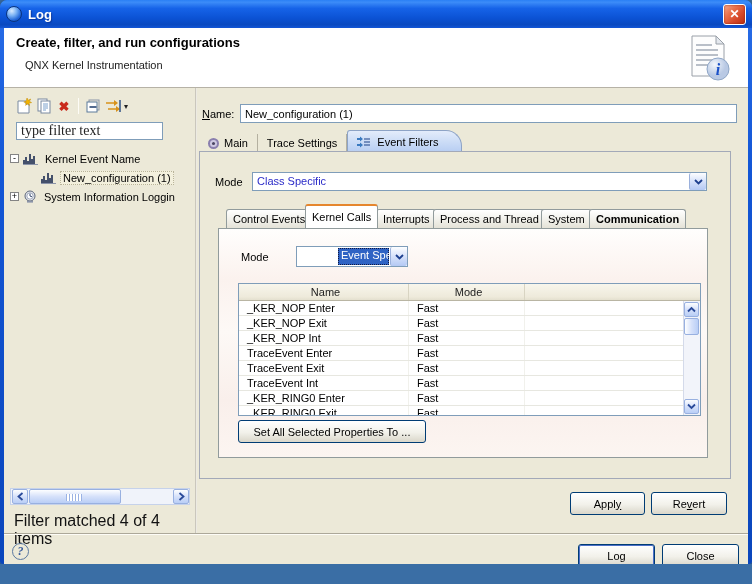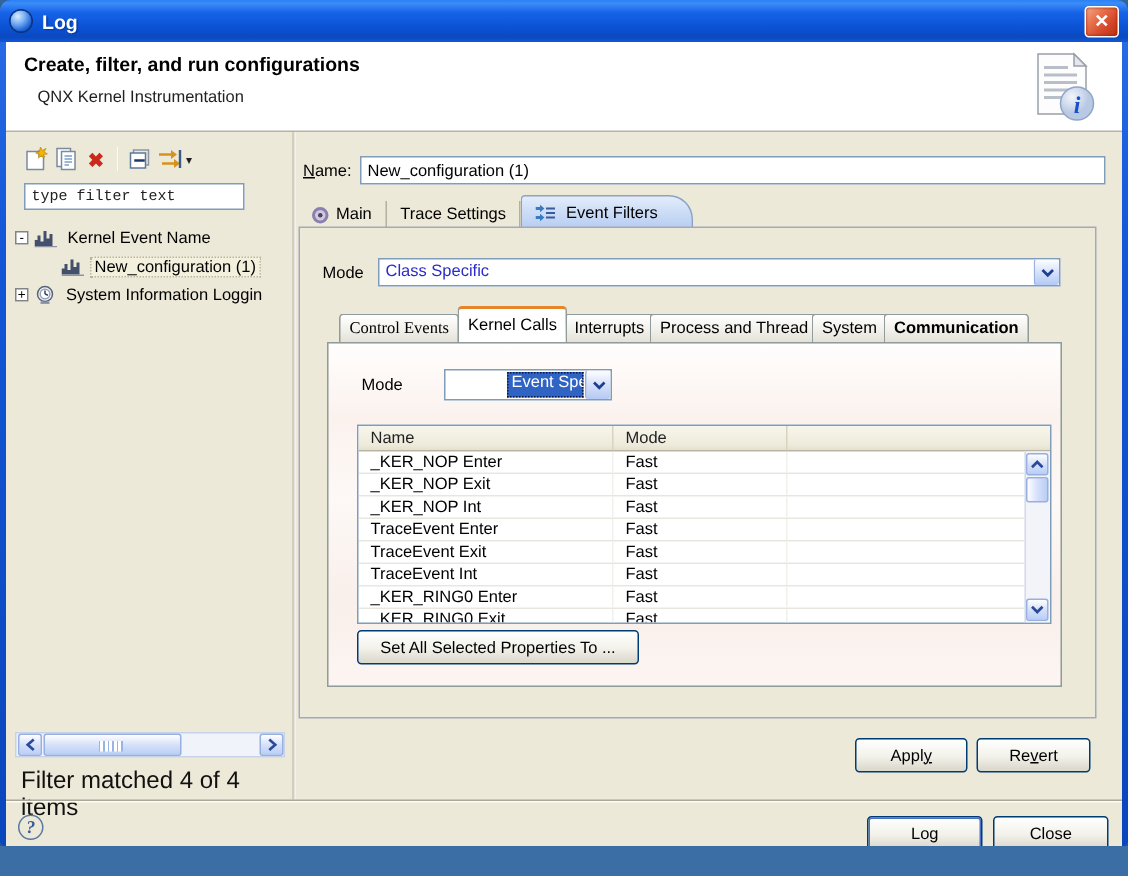--- a/index.html
+++ b/index.html
@@ -30,21 +30,21 @@
   .h-icon { position:absolute; right:14px; top:5px; }
 
   
   .left-panel { position:absolute; left:4px; top:60px; width:187px; height:445px; }
   .toolbar { position:absolute; left:6px; top:8px; height:20px; display:flex; align-items:center; }
   .tool { width:20px; height:18px; display:flex; align-items:center; justify-content:center; cursor:pointer; }
   .tool-sep { width:1px; height:16px; background:#b9b5a9; border-right:1px solid #fdfcf6; margin:0 4px; }
   .del-x { color:#c92a1c; font-size:13px; font-weight:bold; line-height:13px; }
   .caret { font-size:8px; color:#222; margin-left:1px; cursor:pointer; }
   .filter-input { position:absolute; left:8px; top:34px; width:147px; height:18px; border:1px solid #7f9db9;
-    background:#fff; font-family:Liberation Mono, monospace; font-size:10px; padding:1px 4px; color:#222; }
+    background:#fff; font-family:Liberation Serif, serif; font-size:14px; padding:1px 4px; color:#222; }
 
   .tree { position:absolute; left:2px; top:61px; width:183px; }
   .tree-row { height:19px; display:flex; align-items:center; cursor:default; }
   .expander { width:9px; height:9px; border:1px solid #848484; background:#fff; font-size:9px; line-height:7px;
     text-align:center; color:#000; margin-right:4px; flex:0 0 auto; cursor:pointer; }
   .exp-spacer { width:13px; flex:0 0 auto; }
   .indent { width:18px; flex:0 0 auto; }
   .tree-ico { margin-right:4px; flex:0 0 auto; display:flex; }
   .tree-label { padding:1px 3px; white-space:nowrap; }
   .tree-row.selected .tree-label { background:#f3f0dd; border:1px dotted #b9b49a; padding:0 2px; }
@@ -99,21 +99,21 @@
     background:linear-gradient(180deg,#fffefd 0%,#fbf2ee 22%,#fdf9f6 45%,#f9efeb 75%,#fcf5f1 100%); z-index:1; }
 
   .mode2-label { position:absolute; left:22px; top:22px; }
   .combo2 { position:absolute; left:77px; top:17px; width:112px; height:21px;padding-left:40px; }
   .combo2 .combo-val { background:#2f63c4; color:#fff; outline:1px dotted #101840; outline-offset:-1px; margin:1px; padding:1px 3px; }
 
   
   .ktable { position:absolute; left:19px; top:54px; width:463px; height:133px; border:1px solid #7f9db9; background:#fff; overflow:hidden; }
   .thead { display:flex; height:17px; background:linear-gradient(180deg,#f8f6ec,#eeeadb 80%,#e4e0cf 100%);
     border-bottom:1px solid #b9b5a3; }
-  .th { padding:2px 4px 8px 8px; border-right:1px solid #d8d4c2; color:#222; cursor:pointer; }
+  .th { padding:2px 4px 8px 8px; border-right:1px solid #d8d4c2; color:#222; cursor:pointer;text-align:center; }
   .th.c1 { width:170px; } .th.c2 { width:116px; } .th.c3 { flex:1; border-right:none; }
   .tbody { position:absolute; left:0; top:17px; right:17px; bottom:0; overflow:hidden; }
   .trow { display:flex; height:15px; border-bottom:1px solid #e7e7e0; cursor:default; }
   .td { padding:1px 4px 0 8px; white-space:nowrap; overflow:hidden; }
   .td.c1 { width:170px; border-right:1px solid #f1f1ec; } .td.c2 { width:116px; border-right:1px solid #f1f1ec; } .td.c3 { flex:1; }
 
   .vscroll { position:absolute; right:0; top:17px; bottom:0; width:17px; background:#f2f4fa; border-left:1px solid #d4daea; }
   .vscroll .sbtn { width:15px; }
   .vs-up { position:absolute; top:1px; left:0; }
   .vs-thumb { position:absolute; top:17px; left:0; width:15px; height:17px; border:1px solid #98b0e0; border-radius:2px;
@@ -323,21 +323,21 @@
     <div class="xpcombo combo1">
       <div class="combo-val">Class Specific</div>
       <div class="combo-btn">
         <svg width="9" height="6" viewBox="0 0 9 6">
             <path d="M1 1 L4.5 4.5 L8 1" stroke="#1d3f8f" stroke-width="1.8" fill="none"></path>
           </svg>
       </div>
     </div>
 
     <div class="subtabs">
-      <div class="stab" style="left:8px;font-family:Liberation Serif, serif;">
+      <div class="stab" style="left:8px;">
           <span>Control Events</span>
         </div>
       <div class="stab active" style="left:87px;">
           <span>Kernel Calls</span>
         </div>
       <div class="stab" style="left:158px;">
           <span>Interrupts</span>
         </div>
       <div class="stab" style="left:215px;">
           <span>Process and Thread</span>

